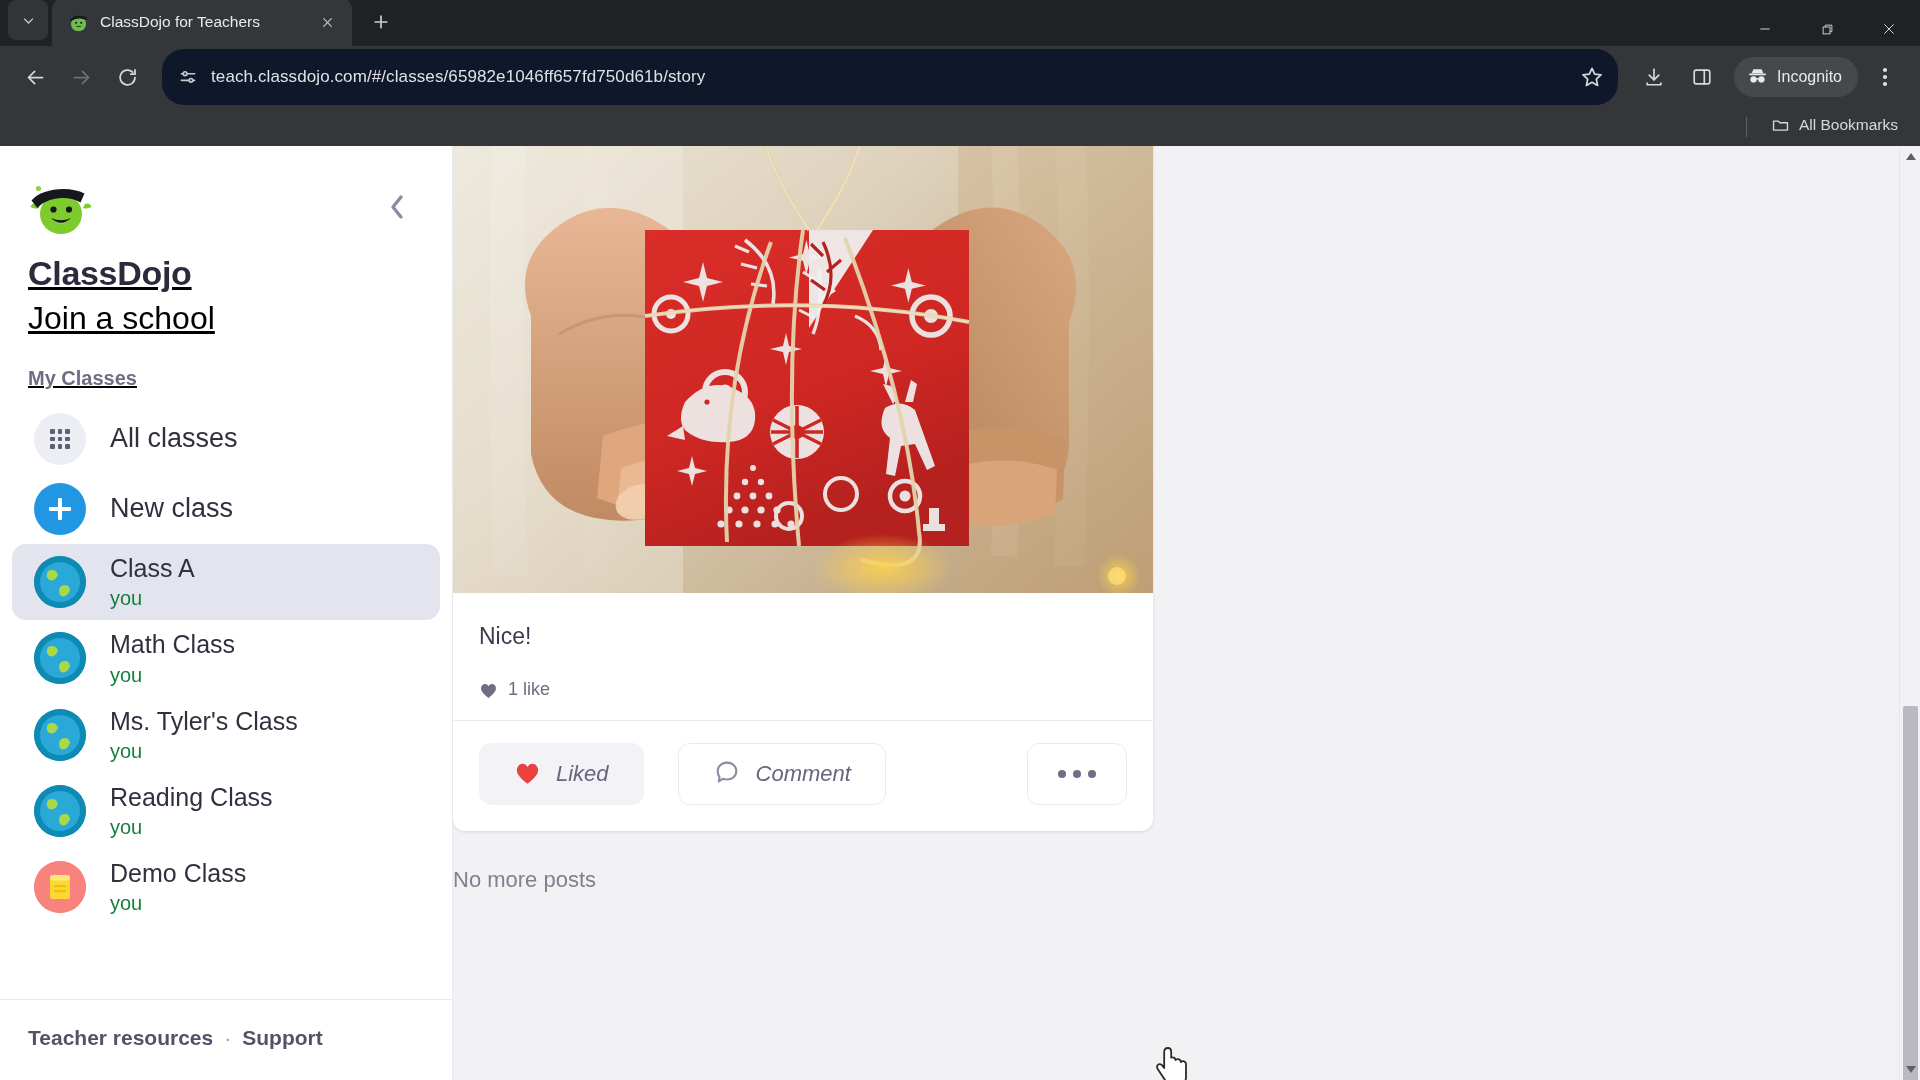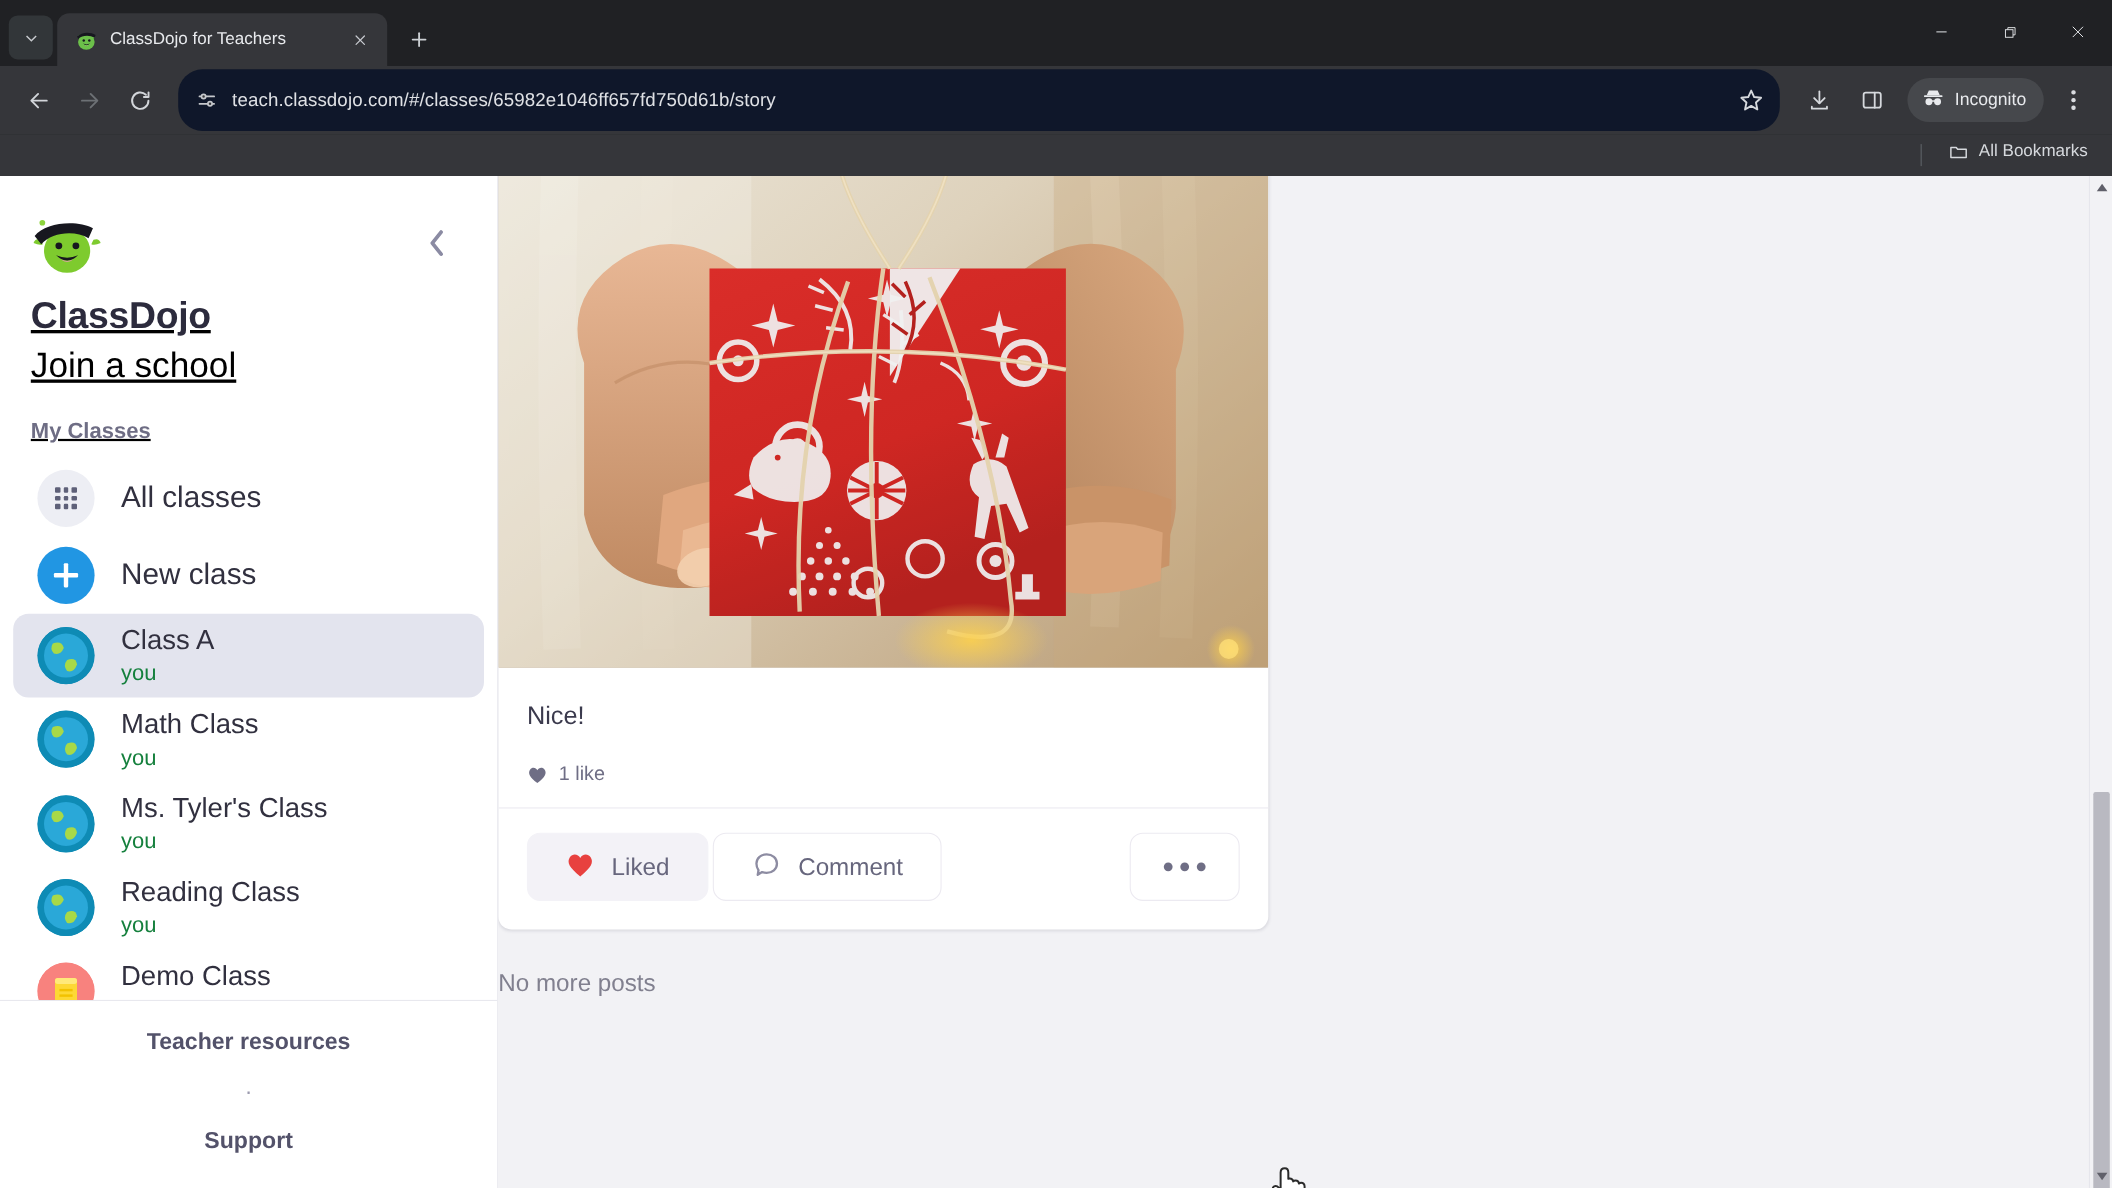--- a/index.html
+++ b/index.html
@@ -7,21 +7,21 @@
     width: 1920px; height: 1080px;
     overflow: hidden;
     font-family: "Liberation Sans", sans-serif;
     background: #202124;
   }
 
   
   .browser { width: 1920px; height: 1080px; display: flex; flex-direction: column; }
 
   .tabstrip {
-    height: 60px; background: #202124;
+    height: 46px; background: #202124;
     display: flex; align-items: flex-end; padding-left: 8px; position: relative;
   }
   .tabsearch {
     width: 40px; height: 40px; margin-bottom: 6px; margin-right: 4px;
     border-radius: 8px; background: #323639;
     display: flex; align-items: center; justify-content: center;
     cursor: pointer;
   }
   .tabsearch svg { width: 15px; height: 15px; fill: none; stroke: #c8cbcf; stroke-width: 2.1; }
 
@@ -165,21 +165,21 @@
   .sb-avatar.globe { background: #0e8bb5; }
   .sb-avatar.book { background: #f8827e; display: flex; align-items: center; justify-content: center; }
 
   .sb-text { display: flex; flex-direction: column; justify-content: center; gap: 0px; }
   .sb-name { font-size: 25px; color: #31303f; line-height: 1.25; }
   .sb-name.big { font-size: 27px; }
   .sb-sub { font-size: 20px; color: #15803d; line-height: 1.3; margin-top: 1px; }
 
   .sb-foot {
     border-top: 1px solid #e8e8ee; padding: 26px 28px 30px 28px;
-    display: flex; align-items: center; gap: 21px; flex-direction: column;
+    display: flex; align-items: center; gap: 11px;
   }
   .sb-foot .lnk { font-size: 21px; color: #53526a; font-weight: 600; cursor: pointer; }
   .sb-foot .dot { font-size: 21px; color: #9b9aae; }
 
   
   .feed {
     flex: 1; position: relative; display: flex; flex-direction: column;
     overflow: hidden;
   }
   .card {
@@ -193,21 +193,21 @@
   }
   .card-body { padding: 28px 26px 20px 26px; }
   .card-text { font-size: 23px; color: #3b3a4d; line-height: 1.35; }
   .card-likes {
     display: flex; align-items: center; gap: 10px; margin-top: 27px;
   }
   .card-likes .heart { width: 19px; height: 18px; flex: 0 0 19px; }
   .card-likes .lbl { font-size: 18px; color: #6f6e85; }
   .card-actions {
     border-top: 1px solid #eceaf1; display: flex; align-items: center;
-    padding: 22px 26px 26px 26px; gap: 4px;
+    padding: 22px 26px 26px 26px; gap: 34px; font-style: italic;
   }
   .act-btn {
     height: 62px; border: 1.6px solid #eceaf1; border-radius: 12px;
     display: flex; align-items: center; justify-content: center; gap: 15px;
     padding: 0 34px; cursor: pointer; background: #fff;
   }
   .act-btn.pressed { background: #f3f2f7; border-color: #f3f2f7; }
   .act-btn .lbl { font-size: 22px; color: #67667d; }
   .act-btn.more { margin-left: auto; padding: 0 30px; gap: 7px; }
   .act-btn.more i { width: 8px; height: 8px; border-radius: 50%; background: #6f6e85; display: block; }

